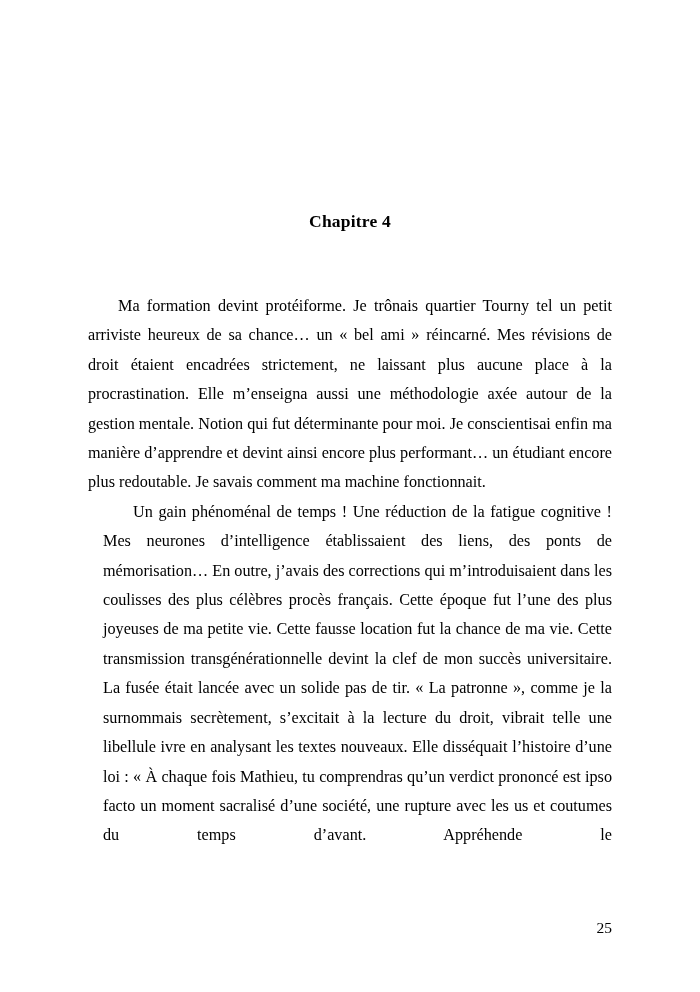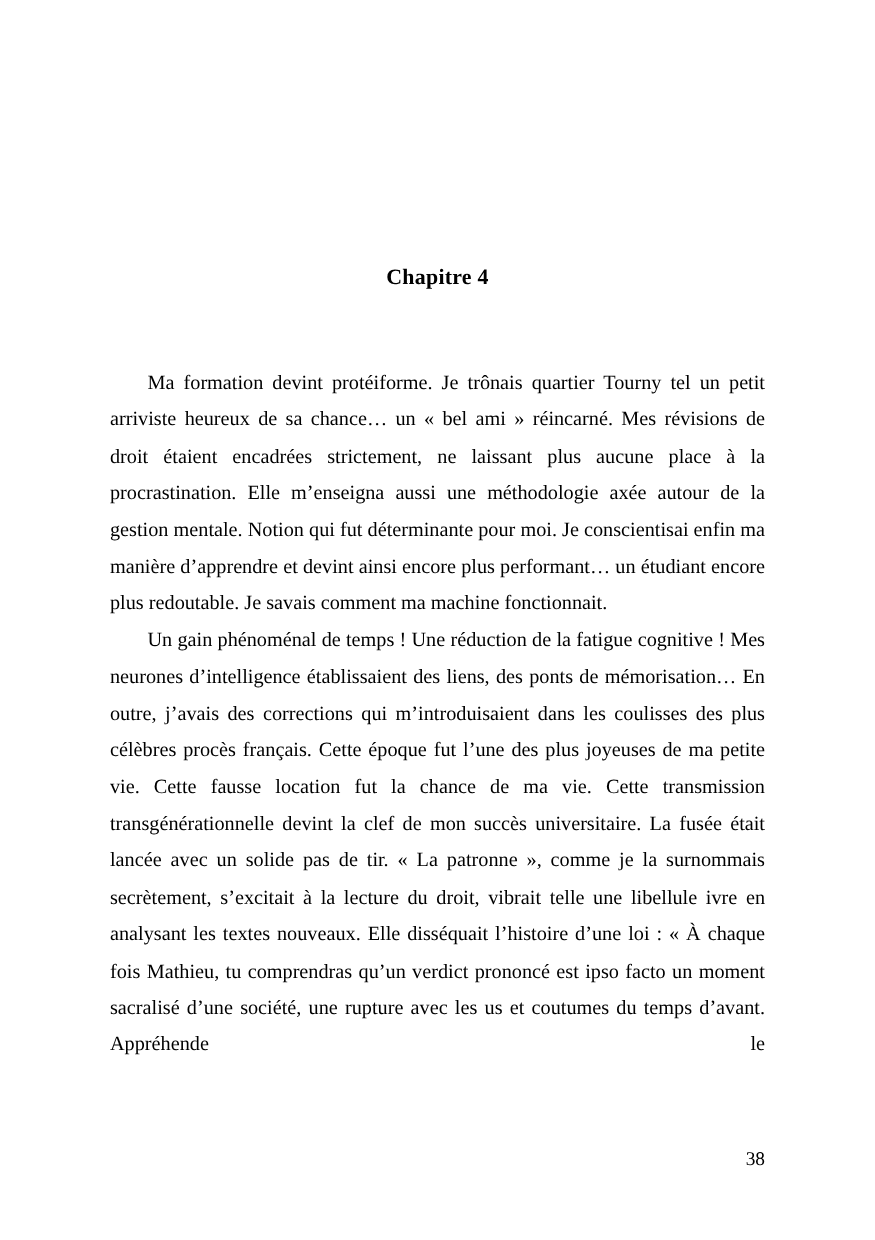--- a/index.html
+++ b/index.html
@@ -61,20 +61,21 @@
 
   .body-text p {
     margin: 0;
     text-indent: 30px;
     text-align: justify;
   }
 
   
   .body-text p:last-child {
     text-align: justify;
+    margin-left: 15px;
   }
 
   
   .body-text p.continues::after {
     content: "";
     display: inline-block;
     width: 100%;
   }
 
   .page-number {
@@ -94,17 +95,17 @@
 
   <div class="text-column">
 
     <h1 class="chapter-title">Chapitre 4</h1>
 
     <div class="body-text">
       <p>Ma formation devint protéiforme. Je trônais quartier Tourny tel un petit arriviste heureux de sa chance… un « bel ami » réincarné. Mes révisions de droit étaient encadrées strictement, ne laissant plus aucune place à la procrastination. Elle m’enseigna aussi une méthodologie axée autour de la gestion mentale. Notion qui fut déterminante pour moi. Je conscientisai enfin ma manière d’apprendre et devint ainsi encore plus performant… un étudiant encore plus redoutable. Je savais comment ma machine fonctionnait.</p>
       <p class="continues">Un gain phénoménal de temps ! Une réduction de la fatigue cognitive ! Mes neurones d’intelligence établissaient des liens, des ponts de mémorisation… En outre, j’avais des corrections qui m’introduisaient dans les coulisses des plus célèbres procès français. Cette époque fut l’une des plus joyeuses de ma petite vie. Cette fausse location fut la chance de ma vie. Cette transmission transgénérationnelle devint la clef de mon succès universitaire. La fusée était lancée avec un solide pas de tir. « La patronne », comme je la surnommais secrètement, s’excitait à la lecture du droit, vibrait telle une libellule ivre en analysant les textes nouveaux. Elle disséquait l’histoire d’une loi : « À chaque fois Mathieu, tu comprendras qu’un verdict prononcé est ipso facto un moment sacralisé d’une société, une rupture avec les us et coutumes du temps d’avant. Appréhende le</p>
     </div>
 
-    <div class="page-number">38</div>
+    <div class="page-number">25</div>
 
   </div>
 
 </div>
 
 </body></html>

